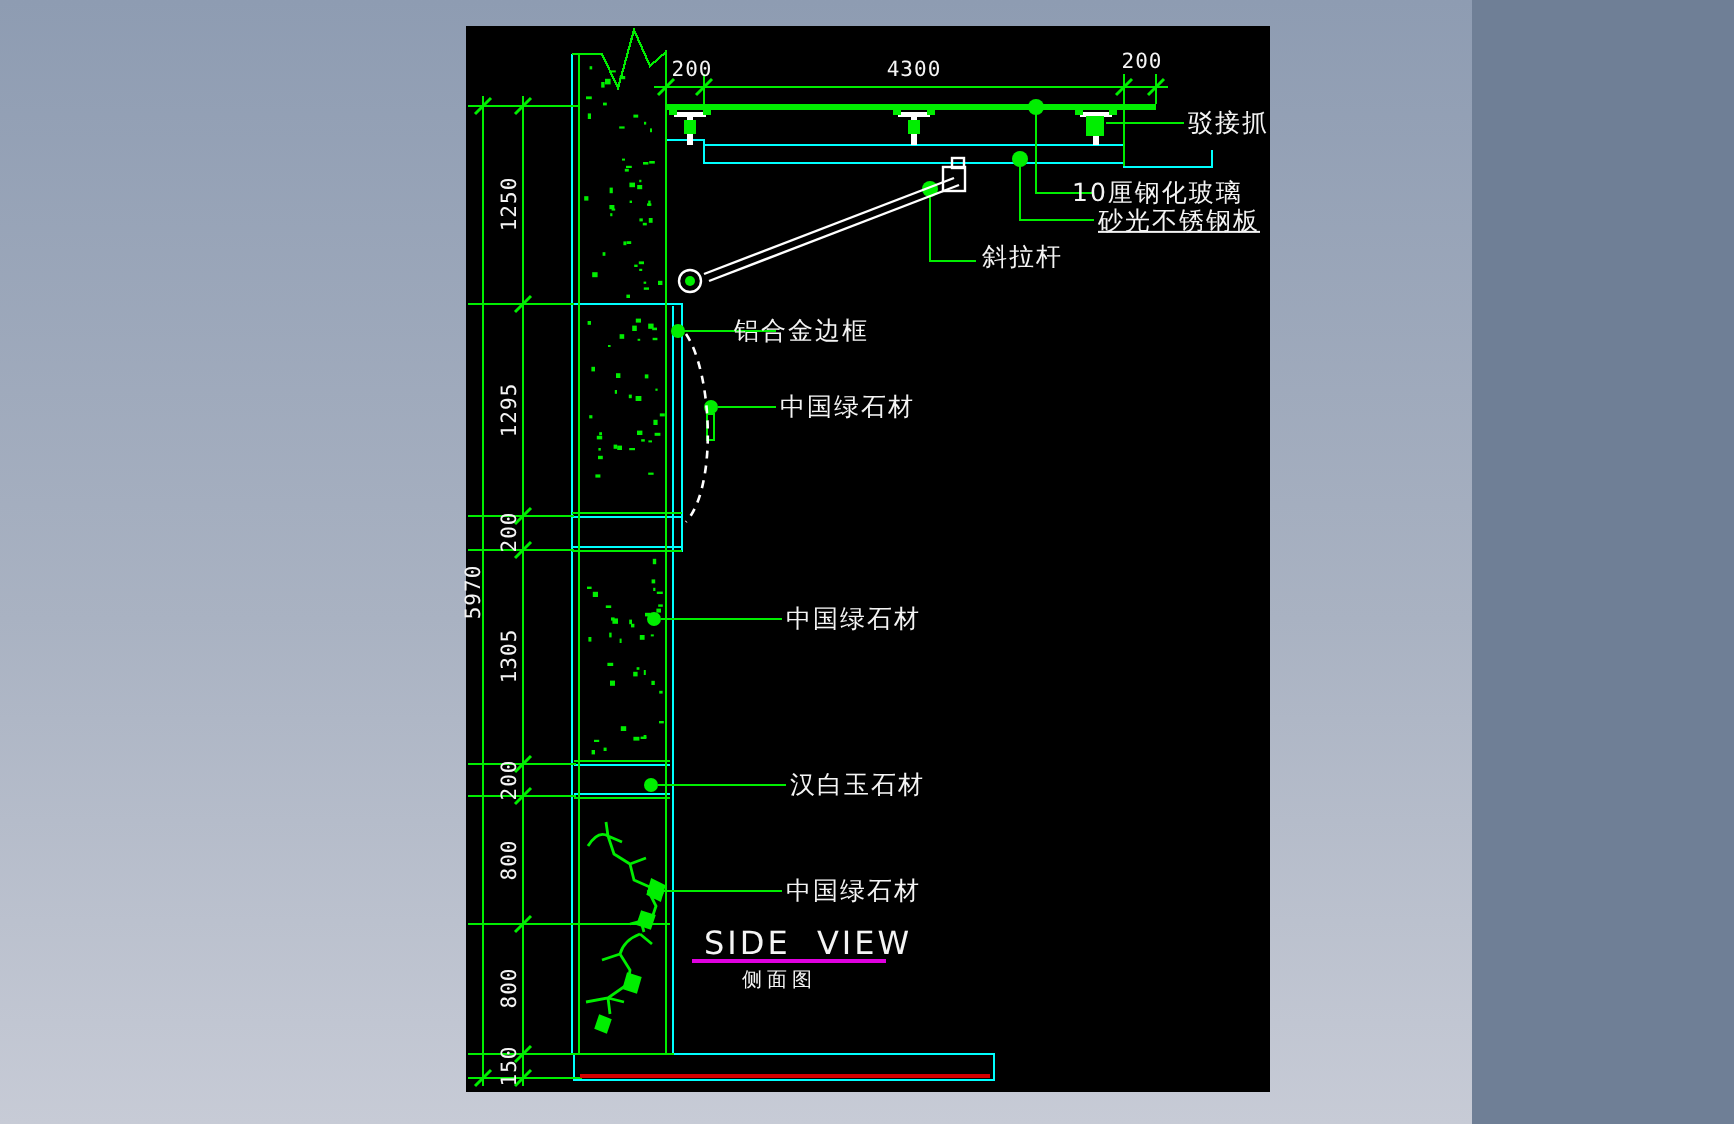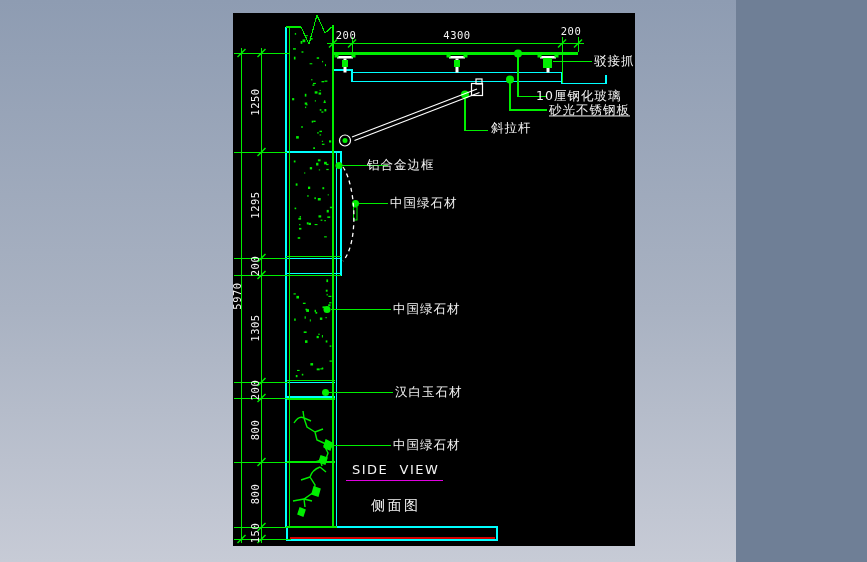--- a/index.html
+++ b/index.html
@@ -7,22 +7,22 @@
          background:linear-gradient(180deg,#8e9cb2 0%,#a9b2c2 55%,#c7cbd6 100%);
          font-family:"DejaVu Sans",sans-serif;}
   .viewport{position:absolute;left:233px;top:13px;width:402px;height:533px;background:#000;}
   svg.linework{position:absolute;left:0;top:0;width:867px;height:562px;}
   .lbl{position:absolute;color:#f4f4f4;font-size:12.5px;line-height:1.05;letter-spacing:1px;
        white-space:pre;transform:translateY(-50%);}
   .dim{position:absolute;color:#f4f4f4;font-family:"DejaVu Sans Mono","Liberation Mono",monospace;
        font-size:10.5px;letter-spacing:.5px;white-space:pre;}
   .vdim{transform:translate(-50%,-50%) rotate(-90deg);}
   .hdim{transform:translate(-50%,-50%);}
-  .title-en{position:absolute;color:#f4f4f4;font-size:13px;letter-spacing:1.5px;white-space:pre;}
-  .title-cn{position:absolute;color:#f4f4f4;font-size:14px;letter-spacing:2.5px;white-space:pre;margin-top:14px;}
+  .title-en{position:absolute;color:#f4f4f4;font-size:16px;letter-spacing:1.5px;white-space:pre;}
+  .title-cn{position:absolute;color:#f4f4f4;font-size:10px;letter-spacing:2.5px;white-space:pre;}
 </style>
 </head>
 <body>
 
 <div class="stage">
 
   <div class="viewport"></div>
 
   <svg class="linework" viewBox="0 0 867 562">
 

